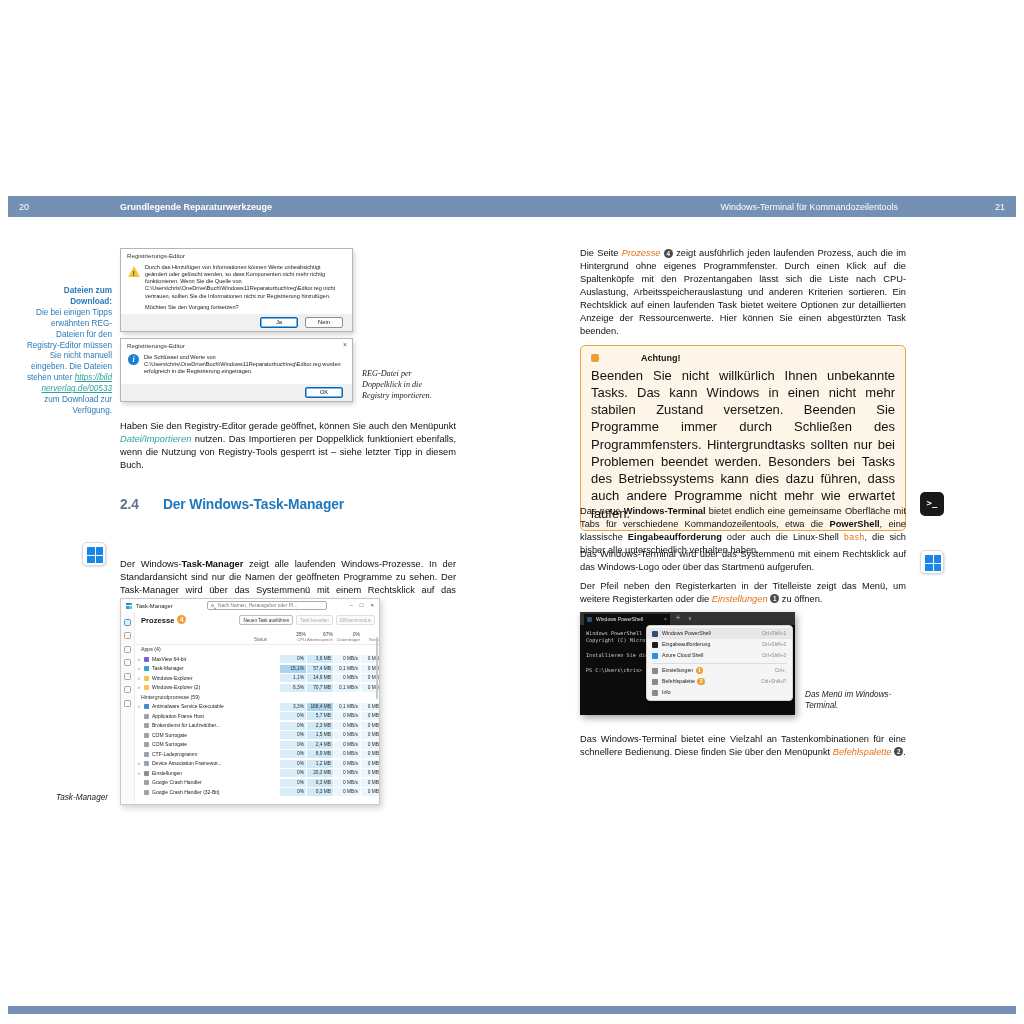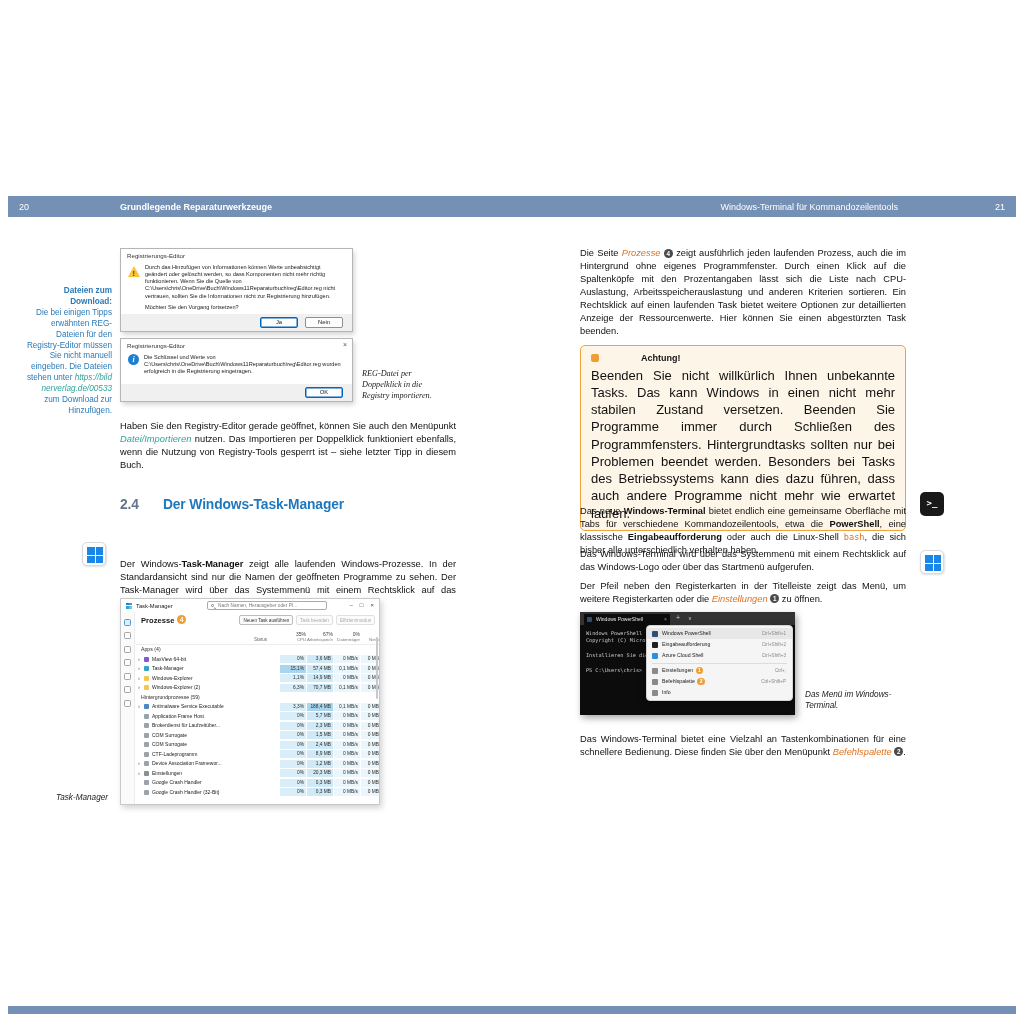--- a/index.html
+++ b/index.html
@@ -12,21 +12,21 @@
   .headerbar { position:absolute; left:8px; top:196px; width:1008px; height:21px; background:#7490b4; color:#fff; font-size:9px; }
   .headerbar .pg-left   { position:absolute; left:11px;  top:5.5px; }
   .headerbar .title-left{ position:absolute; left:112px; top:5.5px; font-weight:bold; }
   .headerbar .title-right{ position:absolute; right:118px; top:5.5px; }
   .headerbar .pg-right  { position:absolute; right:11px; top:5.5px; }
   .footerbar { position:absolute; left:8px; top:1006px; width:1008px; height:8px; background:#7490b4; }
 
   
   .margin-note { left:26px; top:249px; width:86px; text-align:right; font-size:8.2px; line-height:1.33; color:#2a7ab8;margin-top:37px; }
   .margin-note .mn-title { font-weight:bold; display:block; }
-  .mn-link { color:#2fa39b; font-style:italic; word-break:break-all; }
+  .mn-link { color:#2fa39b; font-style:italic; word-break:break-all;text-decoration:underline; }
 
   
   .dlg { background:#fff; border:1px solid #b5b5b5; box-shadow:1.5px 2.5px 5px rgba(0,0,0,.18); overflow:hidden; }
   .dlg1 { left:120px; top:248px; width:233px; height:84px; }
   .dlg2 { left:120px; top:338px; width:233px; height:64px; }
   .dlg-titlebar { position:relative; height:13px; }
   .dlg-title { position:absolute; left:6px; top:3px; font-size:6.2px; color:#333; }
   .dlg-x { position:absolute; right:5px; top:2px; font-size:7px; color:#555; }
   .dlg-body { display:flex; gap:5px; padding:2px 8px 3px 7px; }
   .dlg-text { font-size:5.6px; line-height:1.28; color:#222; }
@@ -157,21 +157,21 @@
 
   <header class="headerbar">
     <span class="pg-left">20</span>
     <span class="title-left">Grundlegende Reparaturwerkzeuge</span>
     <span class="title-right">Windows-Terminal für Kommandozeilentools</span>
     <span class="pg-right">21</span>
   </header>
 
   <aside class="abs margin-note">
     <span class="mn-title">Dateien zum Download:</span>
-    <span>Die bei einigen Tipps erwähnten REG-Dateien für den Registry-Editor müssen Sie nicht manuell eingeben. Die Dateien stehen unter </span><span class="mn-link">https://bildnerverlag.de/00533</span><span> zum Download zur Hinzufügen.</span>
+    <span>Die bei einigen Tipps erwähnten REG-Dateien für den Registry-Editor müssen Sie nicht manuell eingeben. Die Dateien stehen unter </span><span class="mn-link">https://bildnerverlag.de/00533</span><span> zum Download zur Verfügung.</span>
   </aside>
 
   <figure class="abs dlg dlg1">
     <div class="dlg-titlebar">
       <span class="dlg-title">Registrierungs-Editor</span>
     </div>
     <div class="dlg-body">
       <span class="warn-tri"></span>
       <div class="dlg-text">
         <div>Durch das Hinzufügen von Informationen können Werte unbeabsichtigt geändert oder gelöscht werden, so dass Komponenten nicht mehr richtig funktionieren. Wenn Sie die Quelle von C:\Users\chris\OneDrive\Buch\Windows11Reparaturbuch\reg\Editor.reg nicht vertrauen, sollten Sie die Informationen nicht zur Registrierung hinzufügen.</div>

